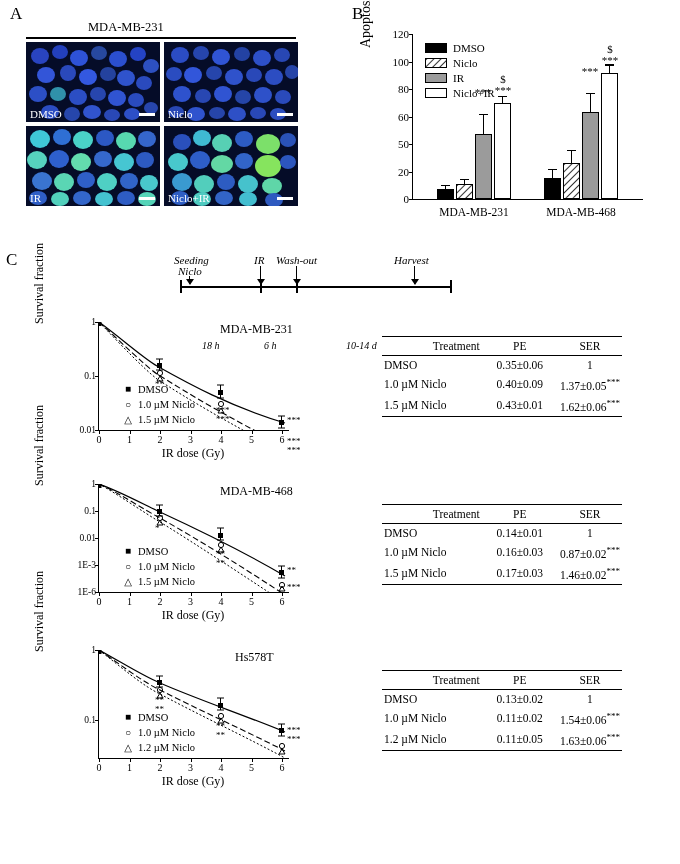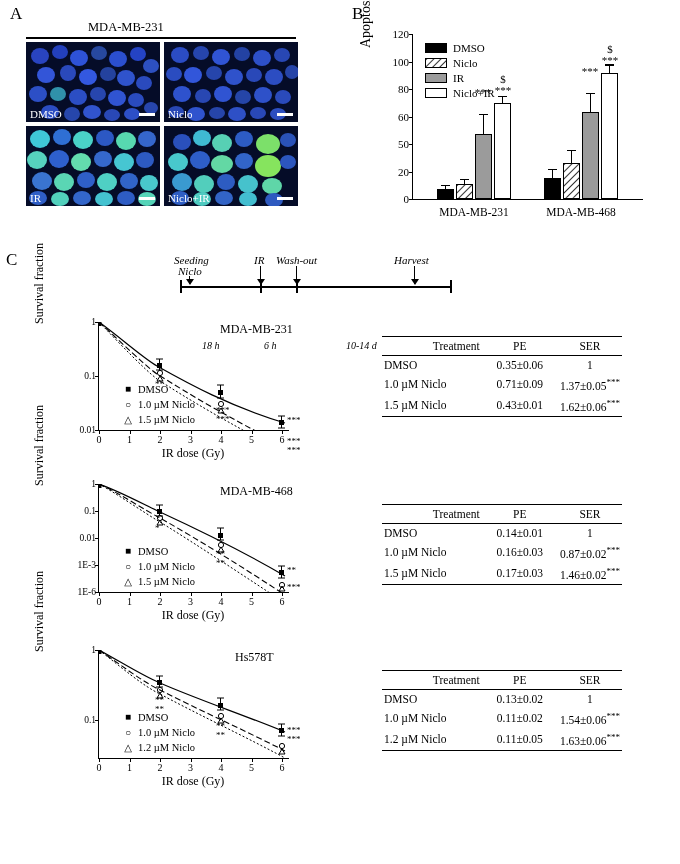--- a/index.html
+++ b/index.html
@@ -574,21 +574,21 @@
         <th class="c" style="width:32%;">PE</th>
         <th class="c" style="width:26%;">SER</th>
       </tr>
       <tr>
         <td>DMSO</td>
         <td class="c">0.35±0.06</td>
         <td class="c">1</td>
       </tr>
       <tr>
         <td>1.0 µM Niclo</td>
-        <td class="c">0.71±0.09</td>
+        <td class="c">0.40±0.09</td>
         <td class="c"><span>1.37±0.05</span><span class="sup">***</span></td>
       </tr>
       <tr class="bot">
         <td>1.5 µM Niclo</td>
         <td class="c">0.43±0.01</td>
         <td class="c"><span>1.62±0.06</span><span class="sup">***</span></td>
       </tr>
     </tbody>
       </table>
   </div>

